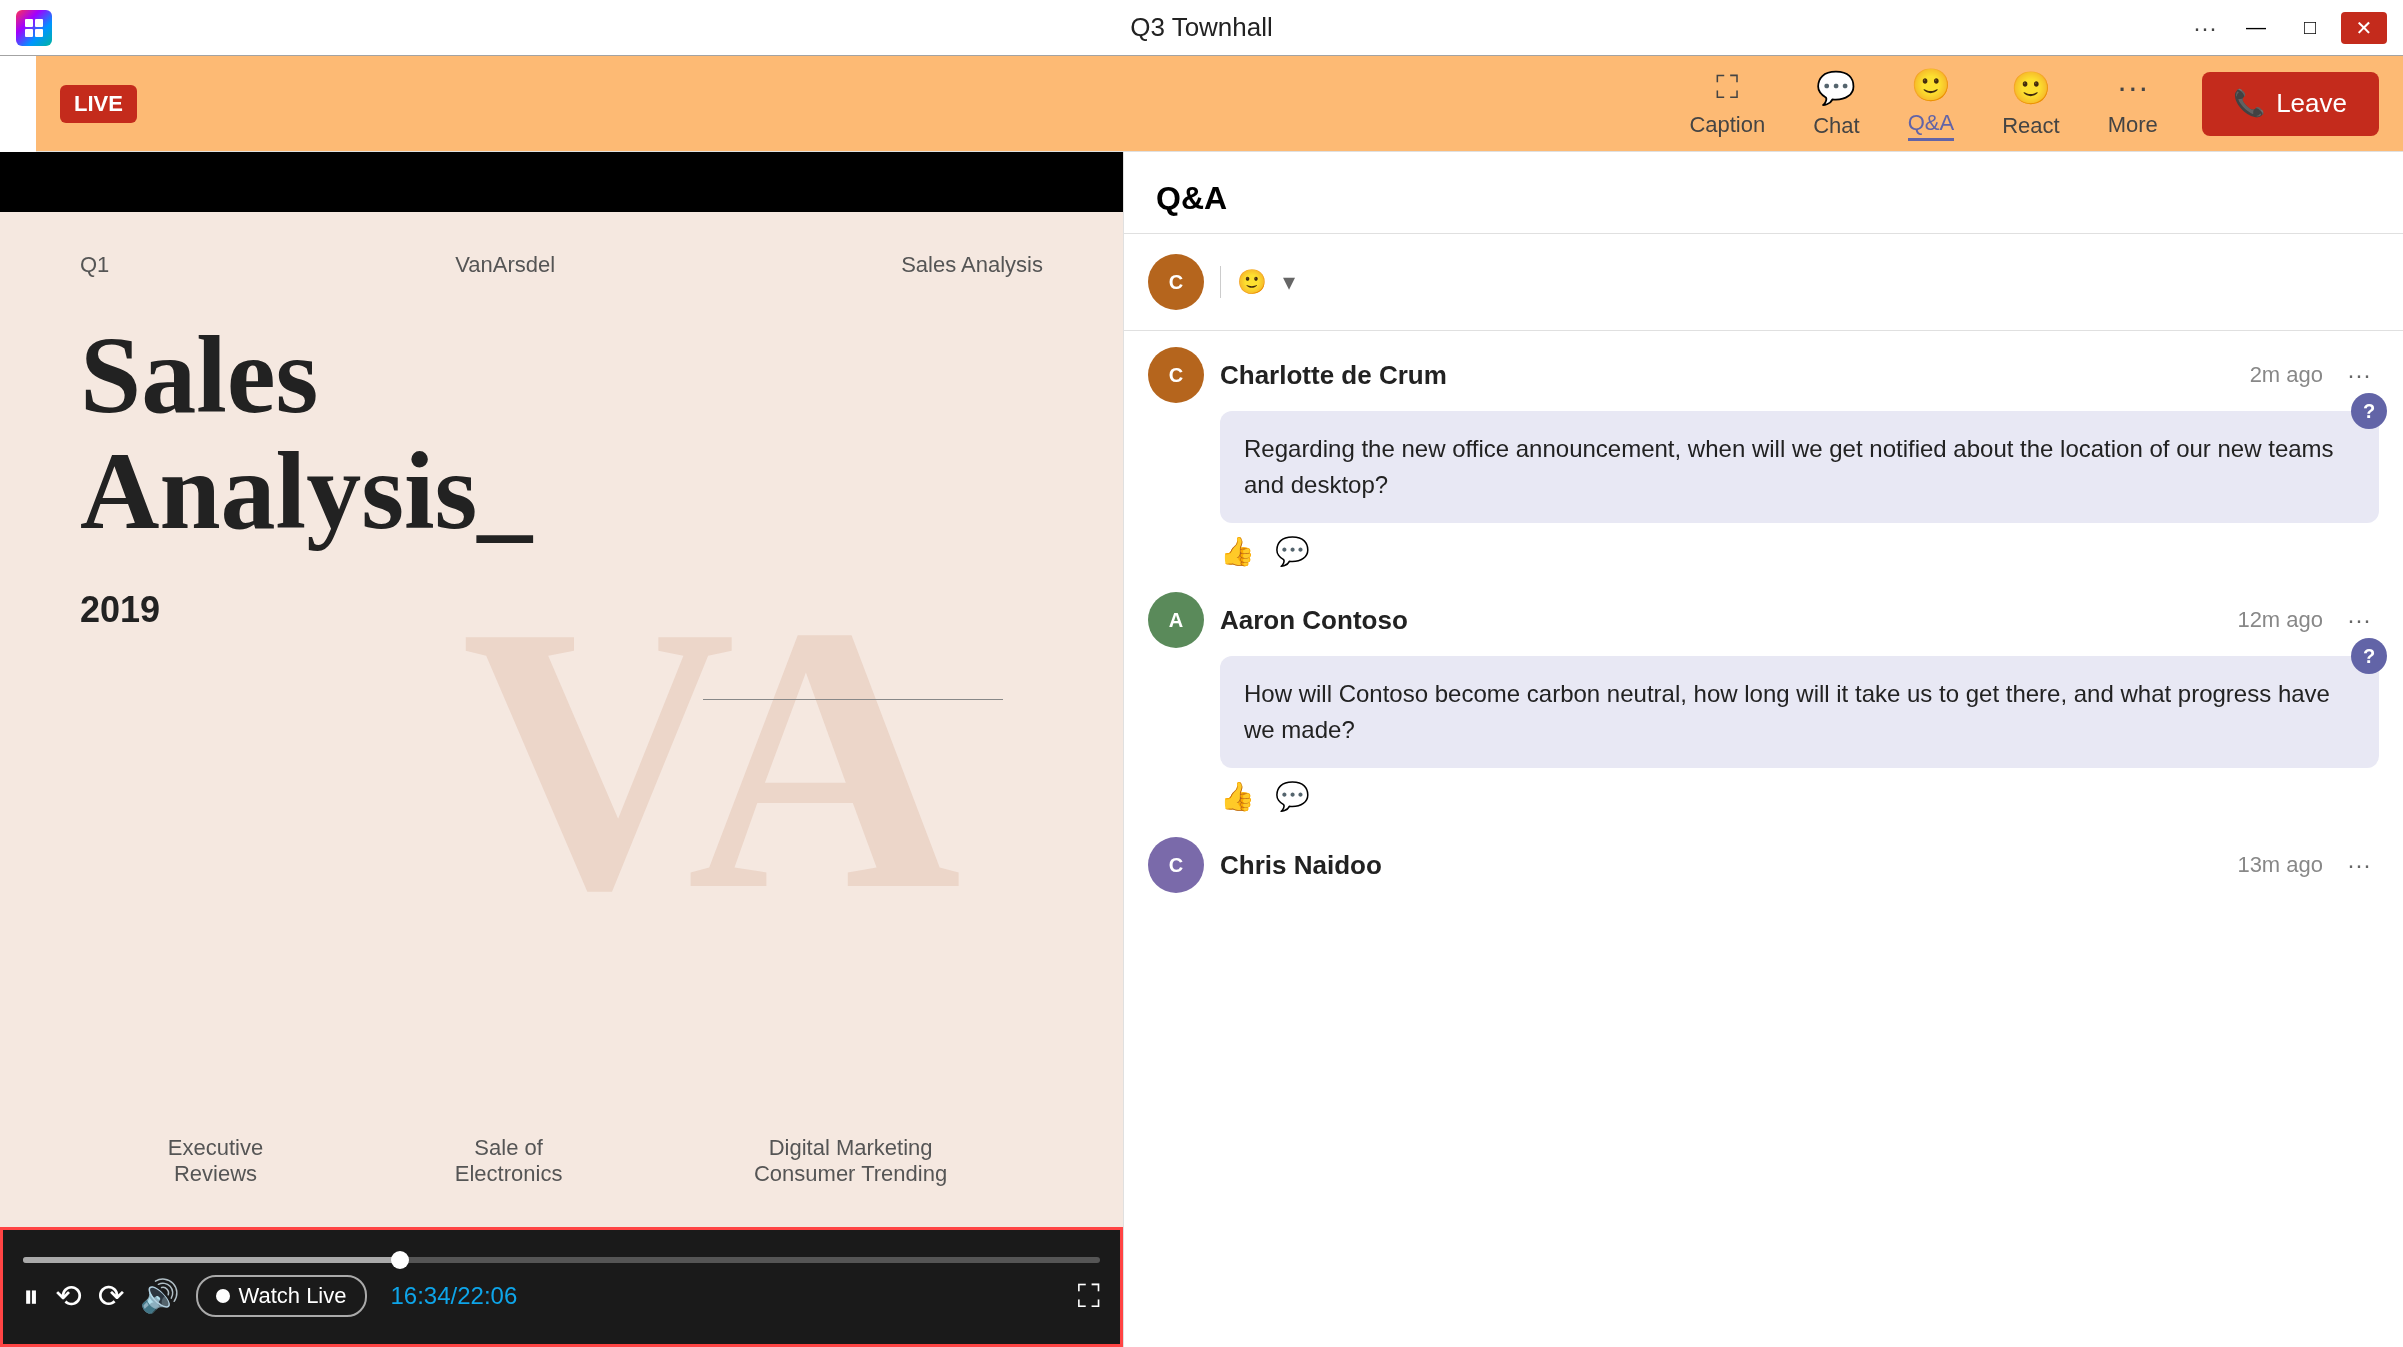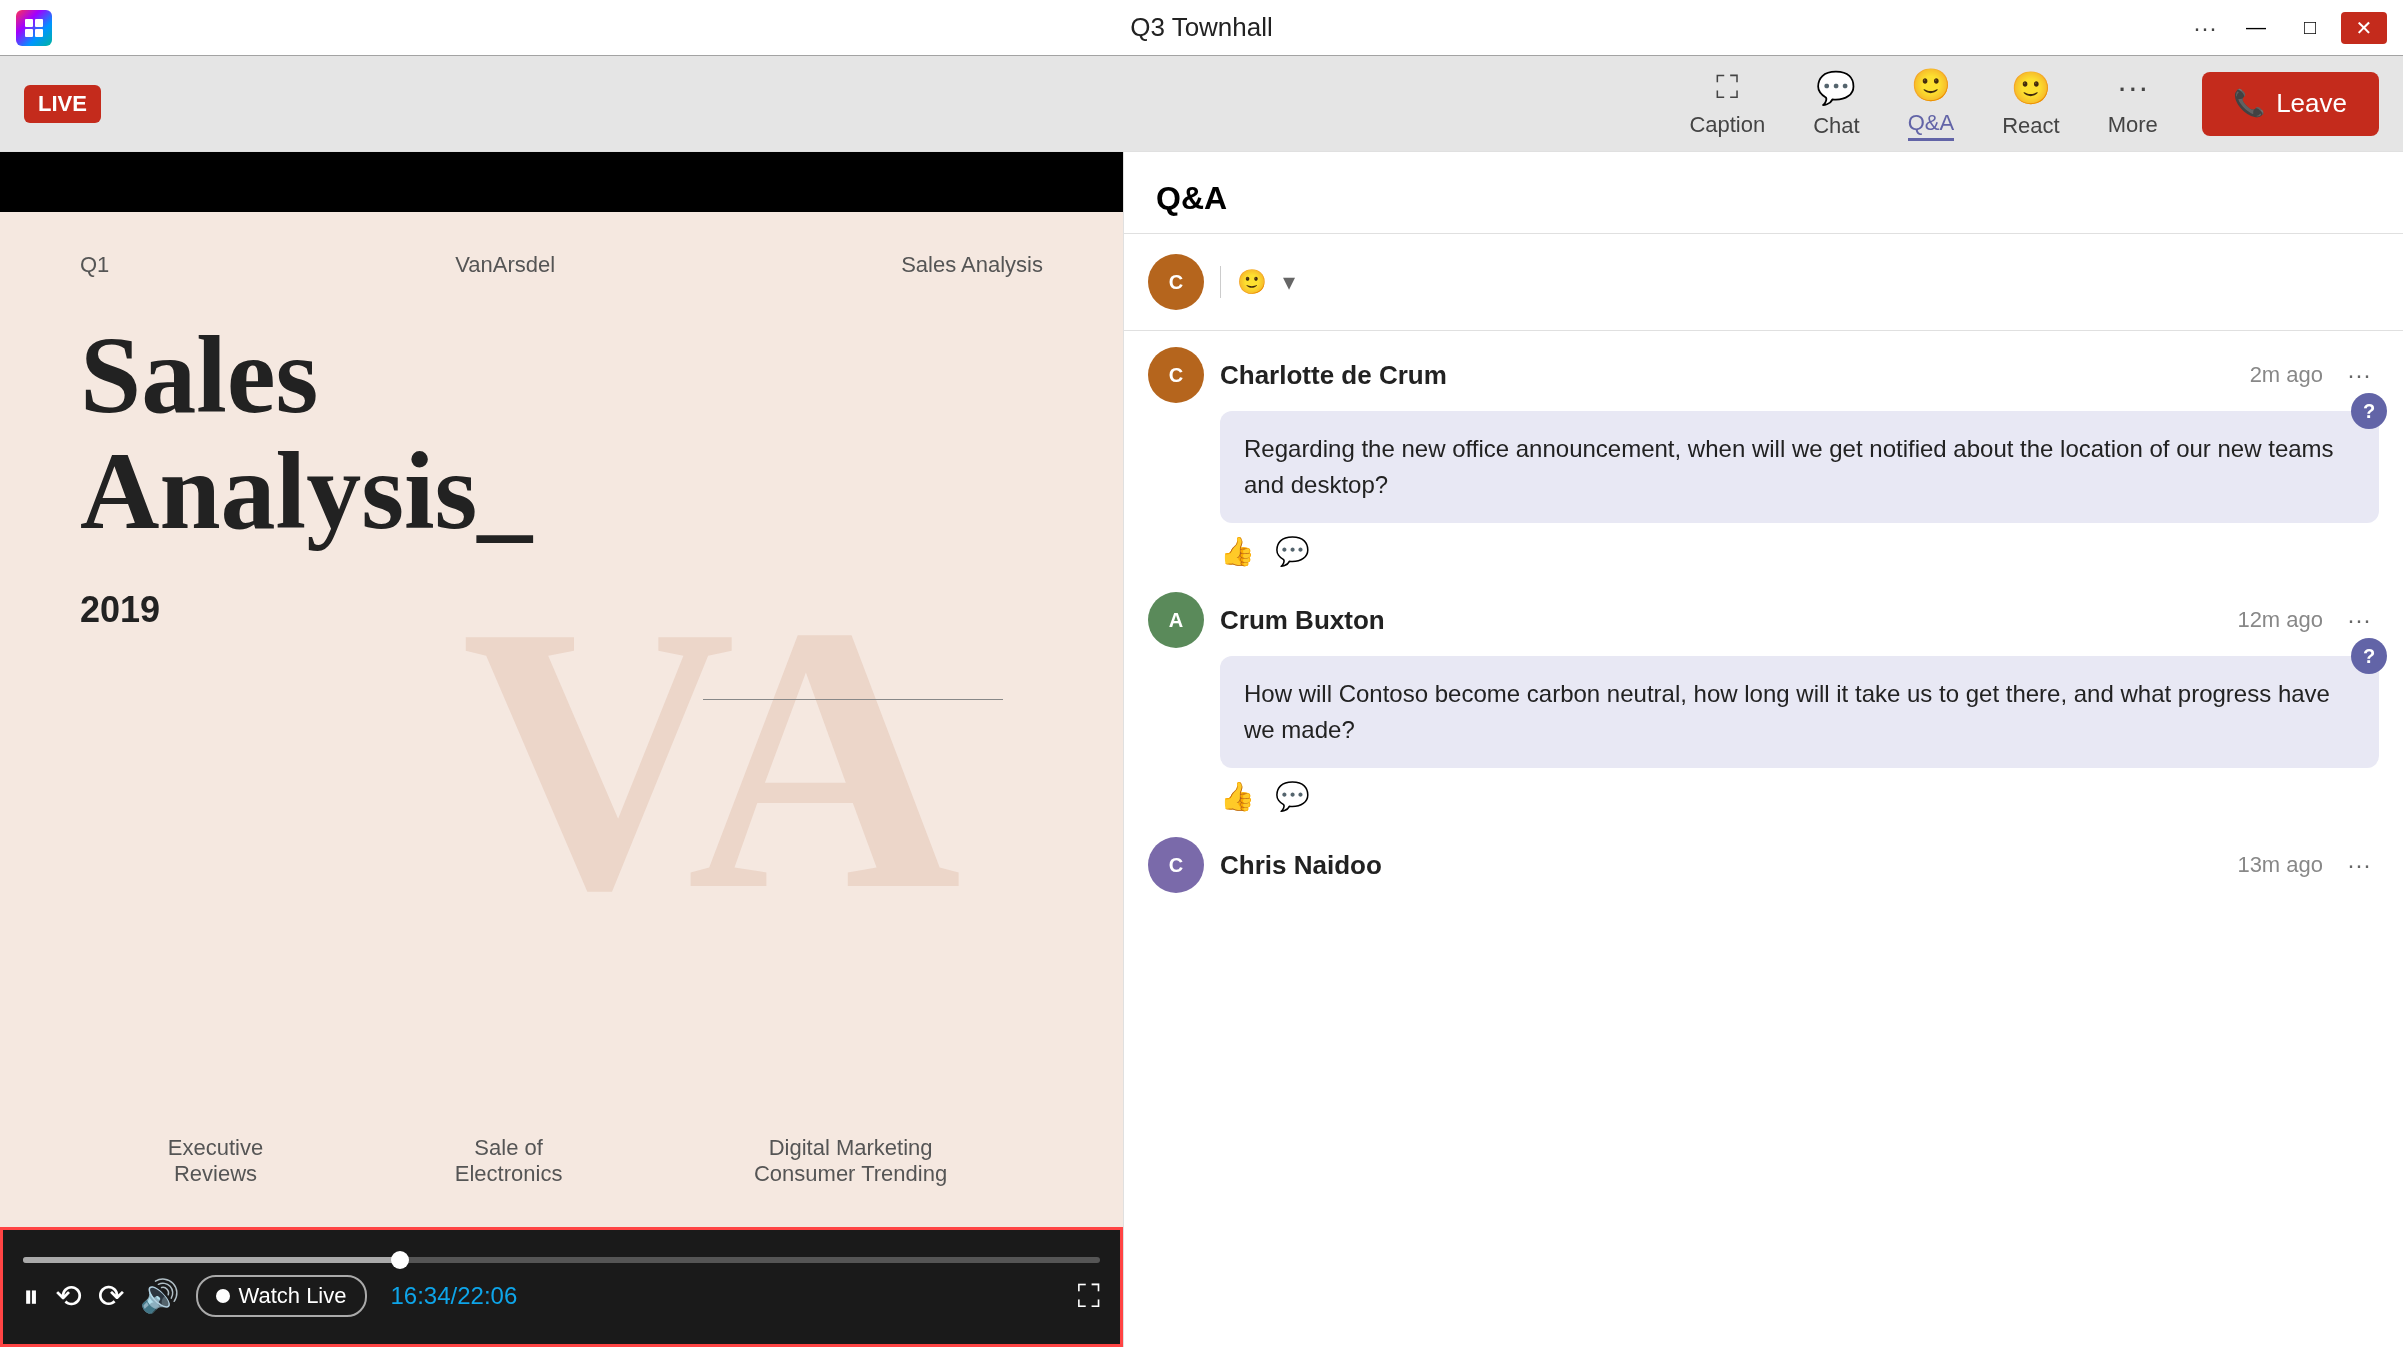--- a/index.html
+++ b/index.html
@@ -24,28 +24,29 @@
       width: 46px; height: 32px; display: flex; align-items: center; justify-content: center; font-size: 20px; cursor: pointer; border-radius: 4px;
     }
     .tb-close { background: #c42b1c; color: #fff; }
     .win-icon { width: 36px; height: 36px; background: linear-gradient(135deg, #f35, #a000ff, #0095ff, #00b4a0); border-radius: 6px; display: flex; align-items: center; justify-content: center; }
     .win-icon-inner { display: grid; grid-template-columns: 1fr 1fr; gap: 2px; width: 18px; height: 18px; }
     .win-icon-inner span { background: #fff; border-radius: 1px; }
 
     
     .toolbar {
       height: 96px;
-      background: #e5e5e5;
+      background: #fdba74;
       display: flex;
       align-items: center;
       justify-content: flex-start;
       padding: 0 24px;
       border-bottom: 1px solid #e0e0e0;
       flex-shrink: 0;
       gap: 8px;
+      margin-left: 36px;
     }
     .toolbar-btn {
       display: flex; flex-direction: column; align-items: center; justify-content: center;
       gap: 6px; padding: 8px 20px; cursor: pointer; border-radius: 8px; min-width: 80px;
       font-size: 22px; color: #444;
     }
     .toolbar-btn .icon { font-size: 32px; }
     .toolbar-btn .label { font-size: 22px; white-space: nowrap; }
     .toolbar-btn.active .label { color: #6264a7; border-bottom: 3px solid #6264a7; padding-bottom: 2px; }
     .leave-btn {
@@ -416,21 +417,21 @@
         </div>
         <div class="msg-actions">
           <span class="msg-action-btn">👍</span>
           <span class="msg-action-btn">💬</span>
         </div>
       </div>
 
       <div class="qa-message">
         <div class="qa-message-header">
           <div class="msg-avatar avatar-aaron">A</div>
-          <span class="msg-name">Crum Buxton</span>
+          <span class="msg-name">Aaron Contoso</span>
           <span class="msg-time">12m ago</span>
           <span class="msg-more">···</span>
         </div>
         <div class="msg-bubble">
           <div class="msg-question-icon">?</div>
           <span>How will Contoso become carbon neutral, how long will it take us to get there, and what progress have we made?</span>
         </div>
         <div class="msg-actions">
           <span class="msg-action-btn">👍</span>
           <span class="msg-action-btn">💬</span>

